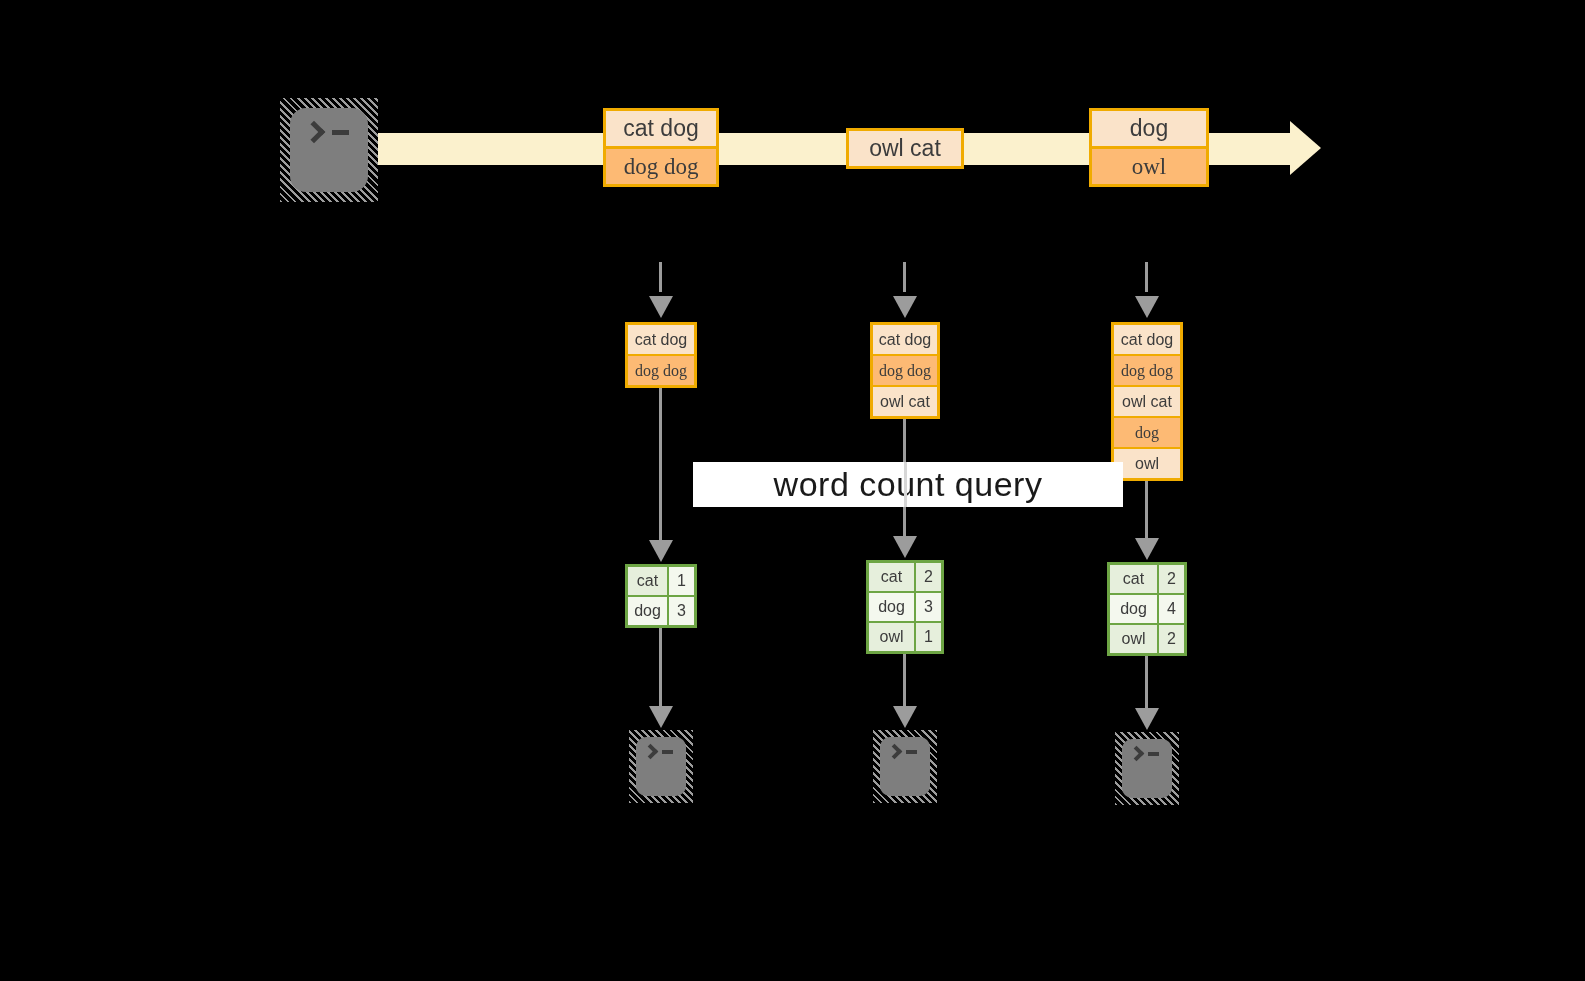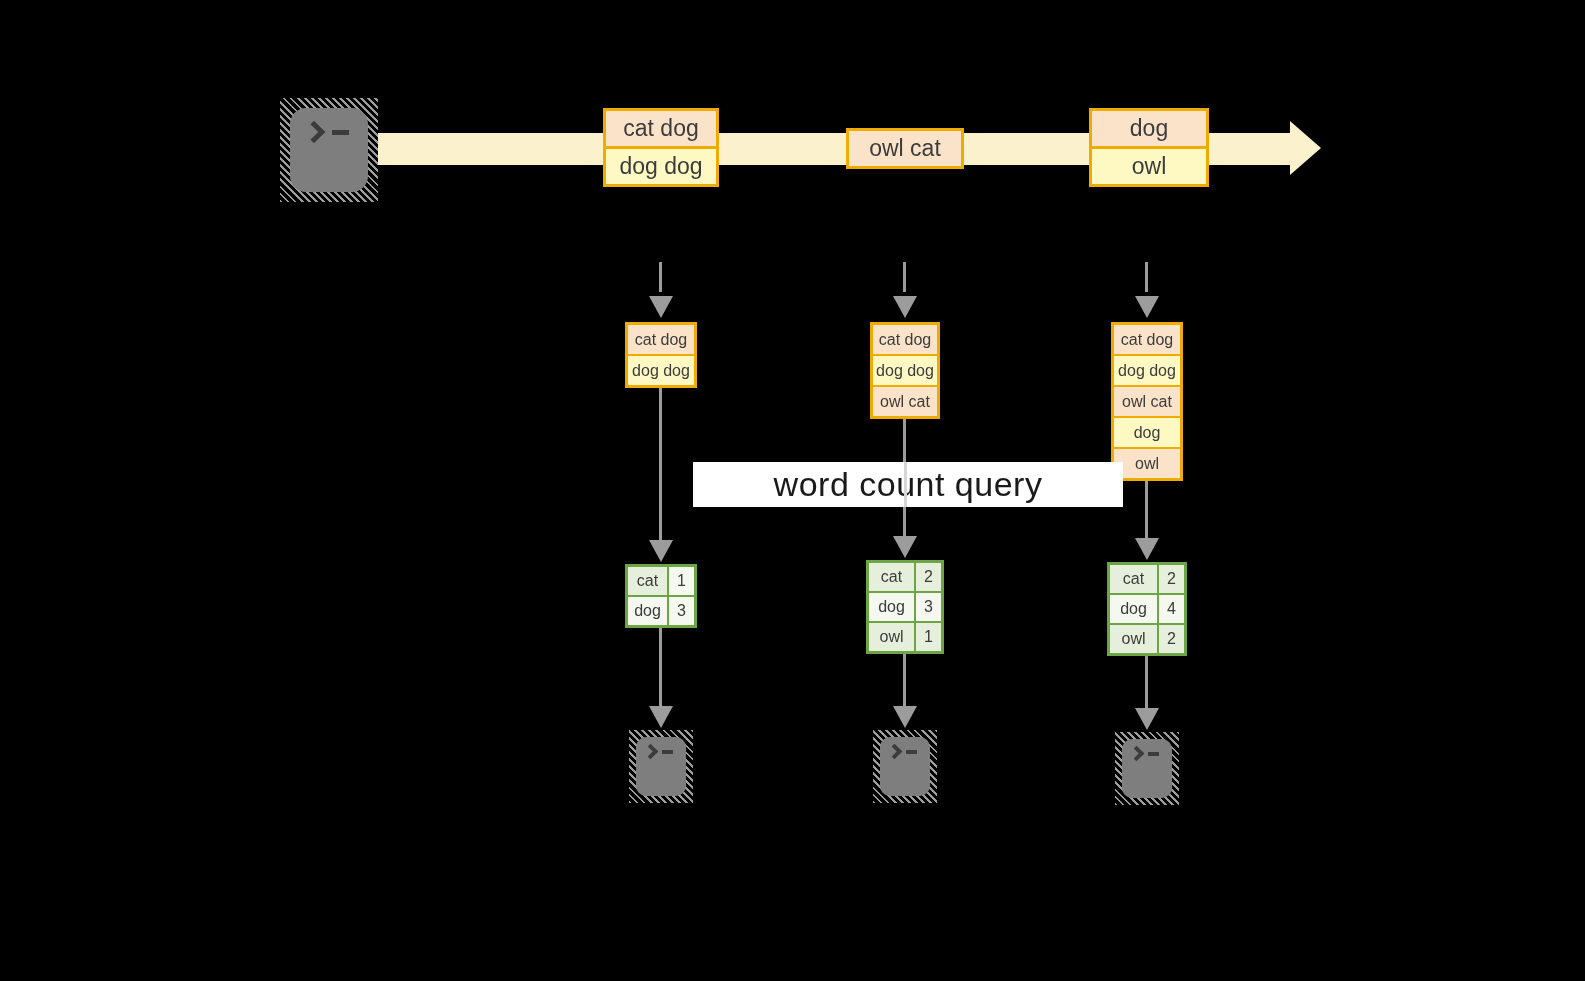--- a/index.html
+++ b/index.html
@@ -25,21 +25,21 @@
   .band-head{position:absolute;left:1290px;top:121px;width:0;height:0;z-index:1;
     border-top:27px solid transparent;border-bottom:27px solid transparent;border-left:31px solid #FBF1CD;}
   
   .msgbox{position:absolute;border:3px solid #F0AB00;z-index:2;background:#F0AB00;}
   .msgcell{height:35px;display:flex;align-items:center;justify-content:center;font-size:23px;}
   .msgcell + .msgcell{border-top:3px solid #F0AB00;}
   .bufbox{position:absolute;border:3px solid #F0AB00;z-index:2;background:#F0AB00;}
   .bufcell{height:29px;display:flex;align-items:center;justify-content:center;font-size:16px;}
   .bufcell + .bufcell{border-top:2px solid #F0AB00;}
   .dark{background:#FAE3C9;}
-  .light{background:#fef9c3;}
+  .light{background:#fdba74;font-family:Liberation Serif, serif;}
   
   .ctable{position:absolute;border:3px solid #6DA544;z-index:2;background:#6DA544;}
   .crow{display:flex;height:28px;}
   .crow + .crow{border-top:2px solid #6DA544;}
   .cword{flex:1;display:flex;align-items:center;justify-content:center;font-size:16px;}
   .ccount{width:25px;display:flex;align-items:center;justify-content:center;font-size:16px;border-left:2px solid #6DA544;}
   .gdark{background:#E6EFDC;}
   .glight{background:#F4F8EE;}
   
   .vline{position:absolute;width:3px;background:#9C9C9C;z-index:1;}

